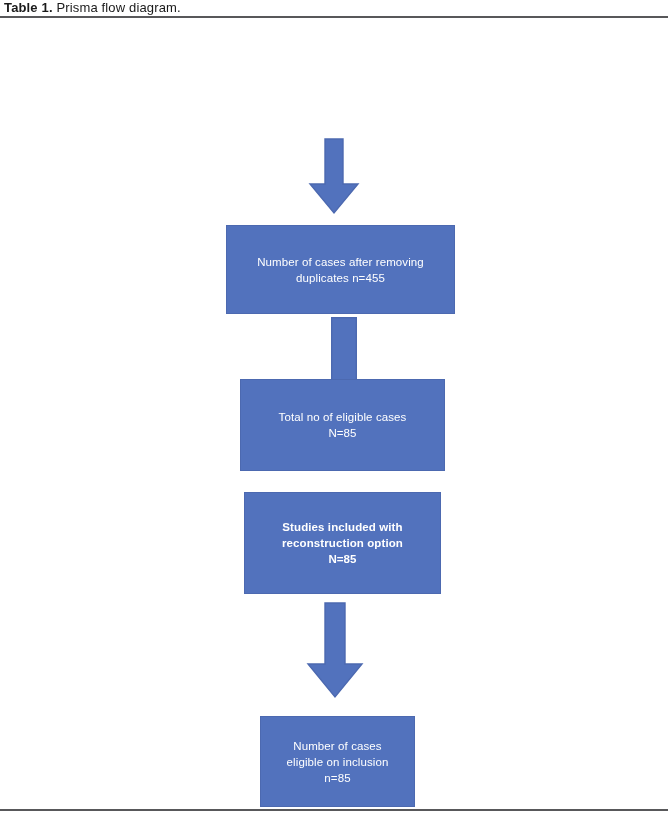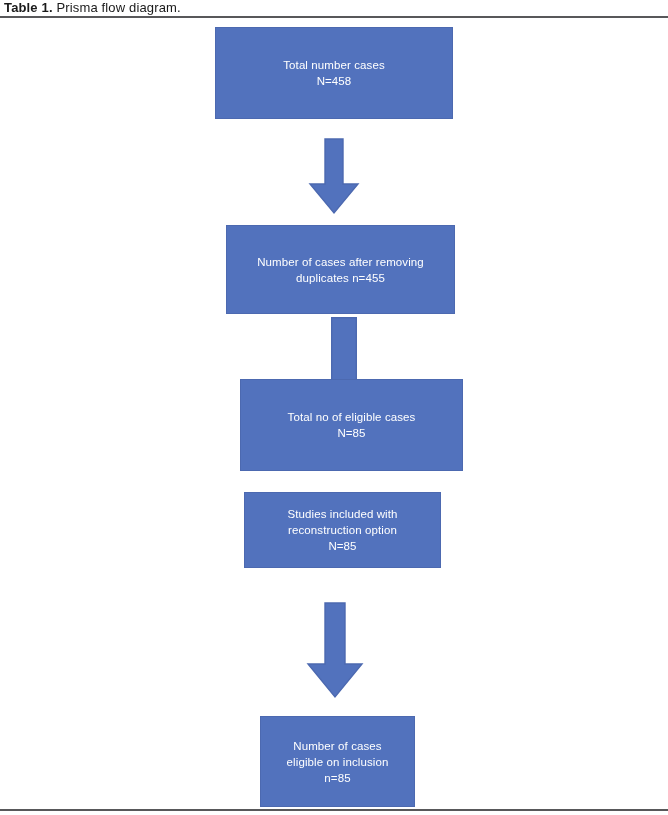--- a/index.html
+++ b/index.html
@@ -72,22 +72,22 @@
     letter-spacing: 0.1px;
   }
   .flow-box .box-text {
     display: block;
     width: 100%;
     white-space: pre-line;
   }
 
   #box-total-cases        { left: 215px; top: 10px;  width: 238px; height: 92px; }
   #box-after-duplicates   { left: 226px; top: 208px; width: 229px; height: 89px; justify-content: center; }
-  #box-eligible-cases     { left: 240px; top: 362px; width: 223px; height: 92px; }
-  #box-studies-included   { left: 244px; top: 475px; width: 197px; height: 76px; }
+  #box-eligible-cases     { left: 240px; top: 362px; width: 205px; height: 92px; }
+  #box-studies-included   { left: 244px; top: 475px; width: 197px; height: 102px; font-weight: bold; }
   #box-eligible-inclusion { left: 260px; top: 699px; width: 155px; height: 91px; align-items: center; }
 
   
   .connector {
     position: absolute;
   }
   .connector svg { display: block; }
 
   #arrow-1 { left: 308px; top: 121px; }
   #connector-2 { left: 331px; top: 300px; }
@@ -97,24 +97,20 @@
 <body>
 
 <div class="caption">
   <span class="caption-label">Table 1.</span><span class="caption-text"> Prisma flow diagram.</span>
 </div>
 
 <div class="rule rule-top"></div>
 
 <div class="figure">
 
-  <div class="flow-box" id="box-total-cases">
-    <span class="box-text">Total number cases
-N=458</span>
-  </div>
 
   <div class="connector" id="arrow-1">
     <svg width="52" height="77" viewBox="0 0 52 77" xmlns="http://www.w3.org/2000/svg">
       <polygon points="17,1 35,1 35,46 50,46 26,75 2,46 17,46" fill="#5272bd" stroke="#4c69b0" stroke-width="1.4" stroke-linejoin="miter"></polygon>
     </svg>
   </div>
 
   <div class="flow-box" id="box-after-duplicates">
     <span class="box-text">Number of cases after removing
 duplicates n=455</span>

